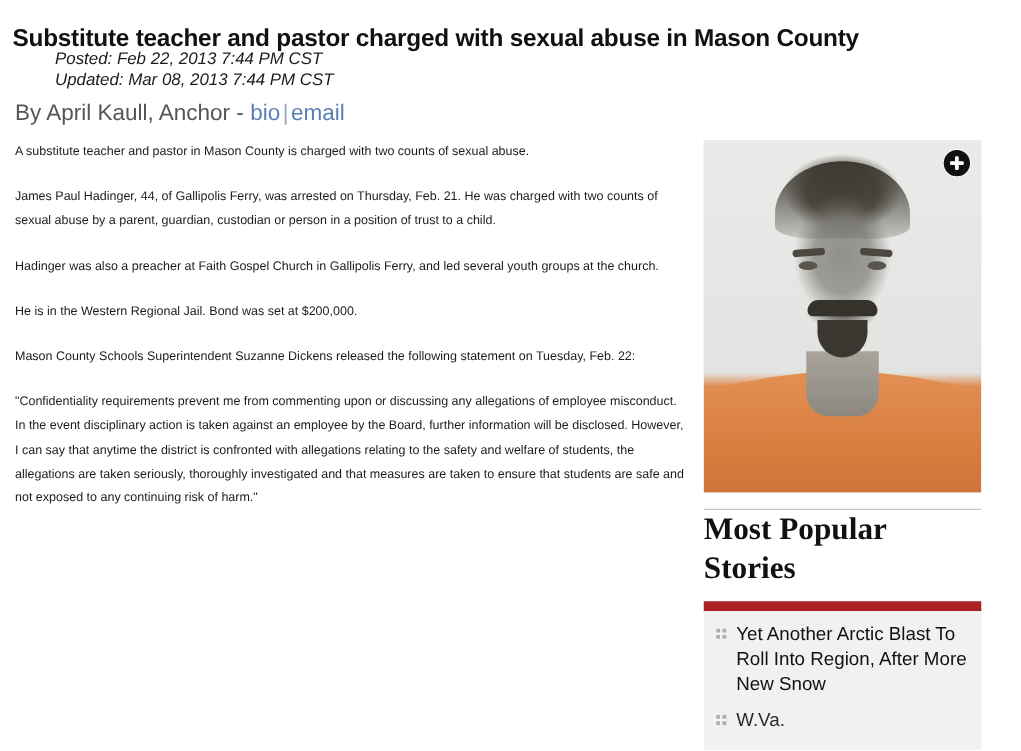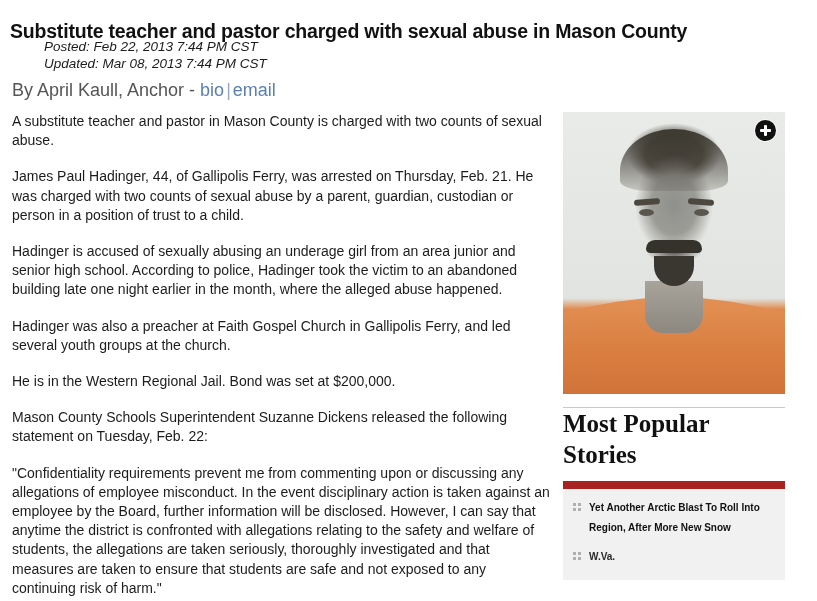--- a/index.html
+++ b/index.html
@@ -71,21 +71,21 @@
 
   
   .article {
     position: absolute;
     left: 12px;
     top: 112px;
     width: 540px;
   }
   .article p {
     margin: 0 0 17px 0;
-    font-size: 14px;
+    font-size: 10px;
     line-height: 19.2px;
     color: #1c1c1c;
   }
   .article p:last-child { margin-bottom: 0; }
 
   
   .rail {
     position: absolute;
     left: 563px;
     top: 112px;
@@ -250,22 +250,22 @@
     grid-template-rows: 3px 3px;
     gap: 2px;
   }
   .dots-icon i {
     display: block;
     width: 3px;
     height: 3px;
     background: #b0b0b0;
   }
   .popular-text {
-    font-size: 10px;
-    font-weight: bold;
+    font-size: 15px;
+    font-weight: normal;
     line-height: 20px;
     color: #111111;
   }
   .popular-item.faded .popular-text { color: #2a2a2a; }
 </style>
 </head>
 <body>
 
 <div class="page">
 
@@ -277,21 +277,20 @@
   </div>
 
   <div class="byline">
     <span class="sep-dash">By April Kaull, Anchor -</span>
     <a href="#">bio</a><span class="pipe">|</span><a href="#">email</a>
   </div>
 
   <div class="article">
     <p>A substitute teacher and pastor in Mason County is charged with two counts of sexual abuse.</p>
     <p>James Paul Hadinger, 44, of Gallipolis Ferry, was arrested on Thursday, Feb. 21. He was charged with two counts of sexual abuse by a parent, guardian, custodian or person in a position of trust to a child.</p>
-    <p>Hadinger is accused of sexually abusing an underage girl from an area junior and senior high school. According to police, Hadinger took the victim to an abandoned building late one night earlier in the month, where the alleged abuse happened.</p>
     <p>Hadinger was also a preacher at Faith Gospel Church in Gallipolis Ferry, and led several youth groups at the church.</p>
     <p>He is in the Western Regional Jail. Bond was set at $200,000.</p>
     <p>Mason County Schools Superintendent Suzanne Dickens released the following statement on Tuesday, Feb. 22:</p>
     <p>"Confidentiality requirements prevent me from commenting upon or discussing any allegations of employee misconduct. In the event disciplinary action is taken against an employee by the Board, further information will be disclosed. However, I can say that anytime the district is confronted with allegations relating to the safety and welfare of students, the allegations are taken seriously, thoroughly investigated and that measures are taken to ensure that students are safe and not exposed to any continuing risk of harm."</p>
   </div>
 
   <div class="rail">
 
     <div class="photo-wrap">
       <div class="mug">

